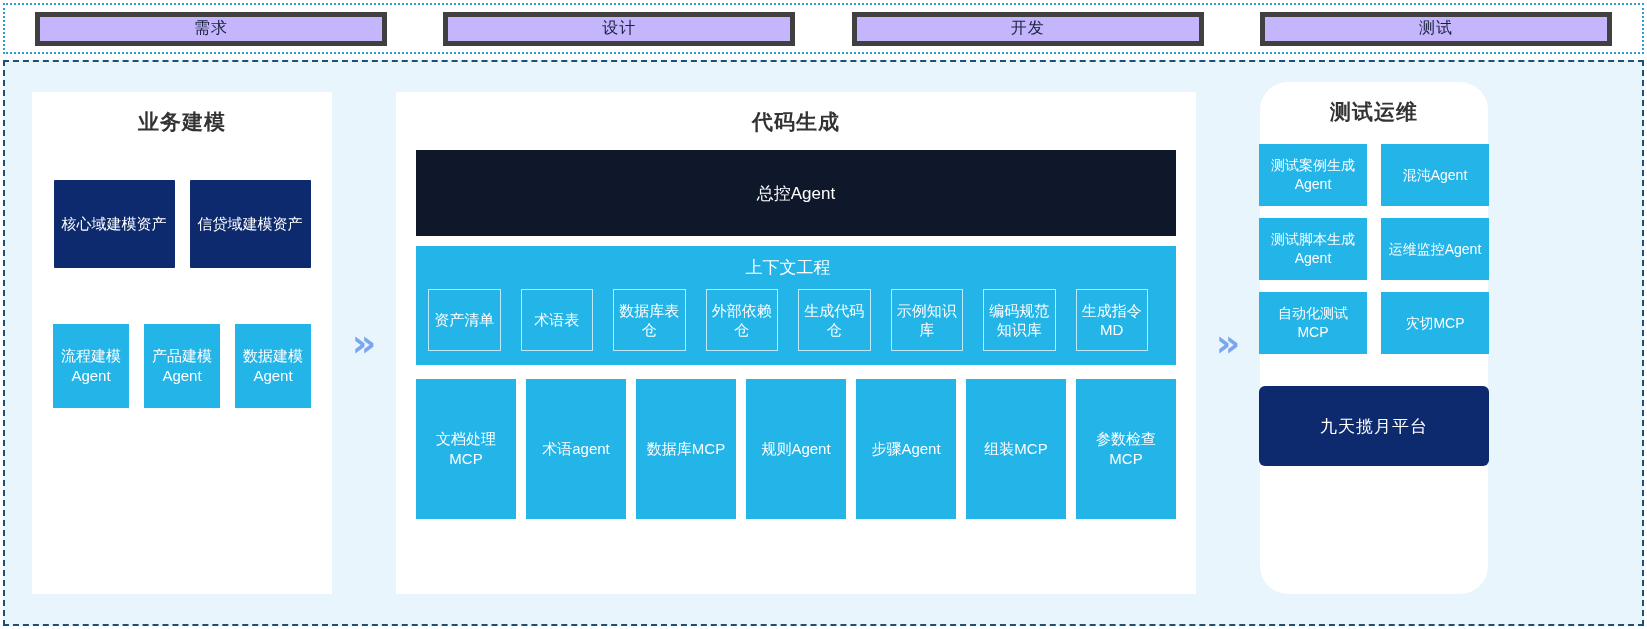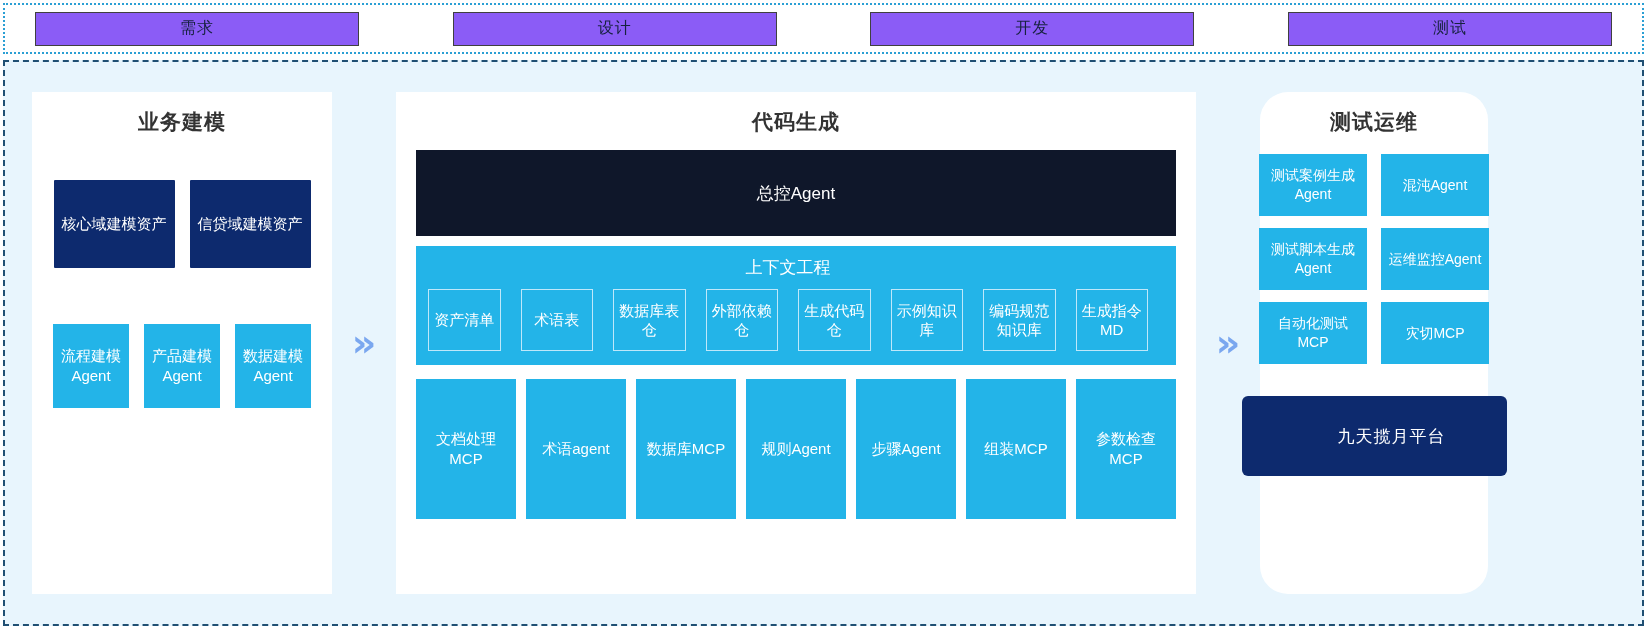--- a/index.html
+++ b/index.html
@@ -15,24 +15,24 @@
   .phase-strip{
     position:absolute;left:3px;top:3px;width:1641px;height:51px;
     box-sizing:border-box;
     border:2px dotted #2b9fd4;
     background:#ffffff;
     display:flex;align-items:center;justify-content:space-between;
     padding:0 30px;
   }
   .phase-chip{
     flex:0 0 auto;
-    width:324px;height:34px;
-    box-sizing:border-box;
-    border:1px solid #404040;
-    background:#8b5cf6;
+    width:352px;height:34px;
+    box-sizing:border-box;
+    border:5px solid #404040;
+    background:#c4b5fd;
     color:#16213e;
     font-size:16px;
     display:flex;align-items:center;justify-content:center;
     letter-spacing:1px;
   }
 
   
   .main-area{
     position:absolute;left:3px;top:60px;width:1641px;height:566px;
     box-sizing:border-box;
@@ -122,39 +122,39 @@
     flex:1 1 0;
     background:#23b4e8;color:#ffffff;
     height:140px;
     display:flex;align-items:center;justify-content:center;text-align:center;
     font-size:15px;line-height:1.35;
     padding:4px;box-sizing:border-box;
   }
 
   
   .panel-right{
-    margin:30px 27px 30px 0;
+    margin:20px 27px 30px 0;
     width:228px;
     border-radius:28px;
   }
   .right-grid{
     margin-top:14px;
     display:grid;
     grid-template-columns:108px 108px;
     grid-gap:12px 14px;
   }
   .cyan-card.sq{
     width:108px;height:62px;font-size:14px;
   }
   .platform-card{
     margin-top:32px;
     width:230px;height:80px;
     background:#0d2a6e;color:#ffffff;border-radius:6px;
     display:flex;align-items:center;justify-content:center;
-    font-size:17px;letter-spacing:1px;padding-left:35px;
+    font-size:17px;letter-spacing:1px;
   }
 </style>
 </head>
 <body>
 
 <div class="page">
 
   <div class="phase-strip">
     <div class="phase-chip">
       <span>需求</span>

